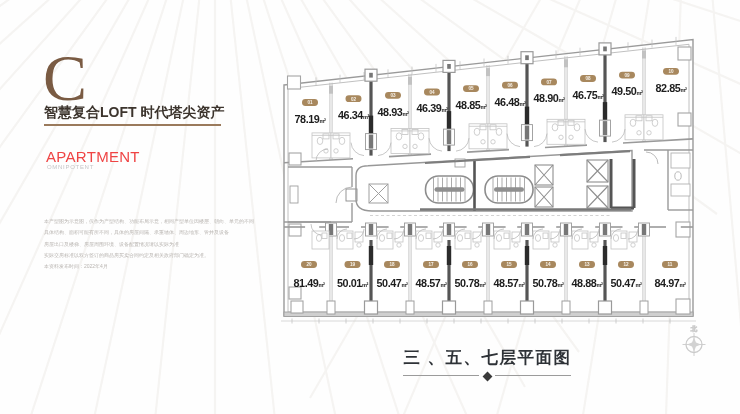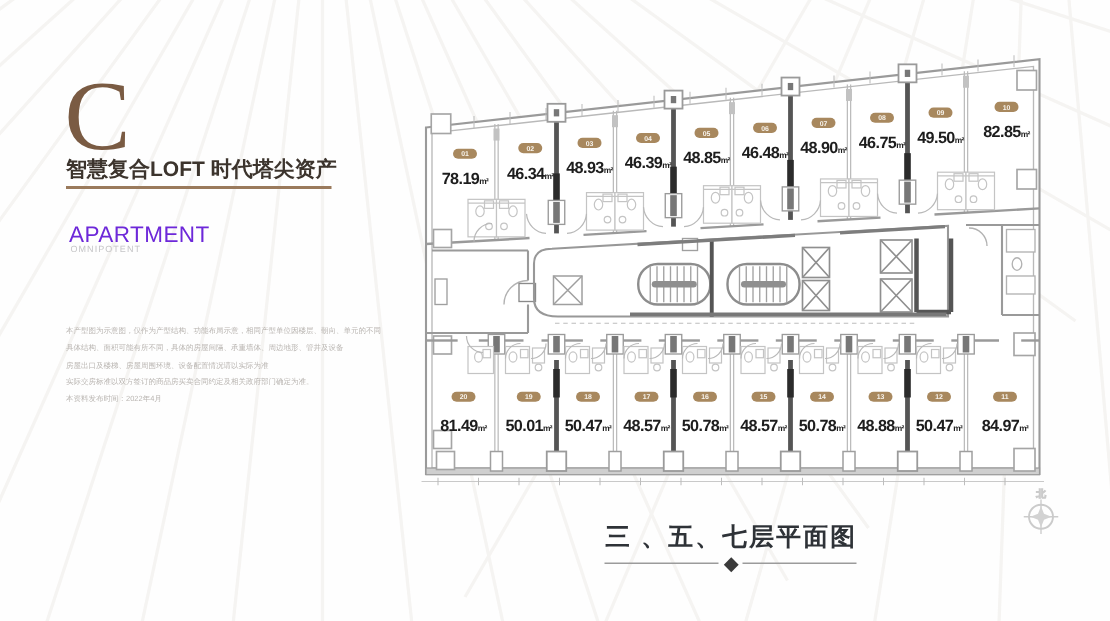--- a/index.html
+++ b/index.html
@@ -726,21 +726,21 @@
       </g>
   </svg>
 
   <div class="abs" style="left:43px;top:45px;font-family:'Liberation Serif',serif;font-size:66px;line-height:66px;color:#7a5b43;">C</div>
 
 
   <div class="abs" style="left:44px;top:104.5px;font-size:14px;line-height:15px;color:#3c342d;letter-spacing:0px;font-weight:bold;white-space:nowrap;">智慧复合LOFT 时代塔尖资产</div>
 
   <div class="abs" style="left:44px;top:124px;width:177px;height:2px;background:#9a7a5c;"></div>
 
-  <div class="abs" style="left:46px;top:148px;font-size:15px;color:#6d28d9;letter-spacing:0.3px;white-space:nowrap;">APARTMENT</div>
+  <div class="abs" style="left:46px;top:148px;font-size:15px;color:#ef4444;letter-spacing:0.3px;white-space:nowrap;">APARTMENT</div>
 
   <div class="abs" style="left:47px;top:164px;font-size:6px;color:#c5c5c7;letter-spacing:0.7px;white-space:nowrap;">OMNIPOTENT</div>
 
   <div class="abs" style="left:44px;top:216px;width:215px;font-size:5px;line-height:11.3px;color:#b9b5b1;white-space:nowrap;">
     本产型图为示意图，仅作为产型结构、功能布局示意，相同产型单位因楼层、朝向、单元的不同<br>
     具体结构、面积可能有所不同，具体的房屋间隔、承重墙体、周边地形、管井及设备<br>
     房屋出口及楼梯、房屋周围环境、设备配置情况请以实际为准<br>
     实际交房标准以双方签订的商品房买卖合同约定及相关政府部门确定为准。<br>
     本资料发布时间：2022年4月
   </div>

